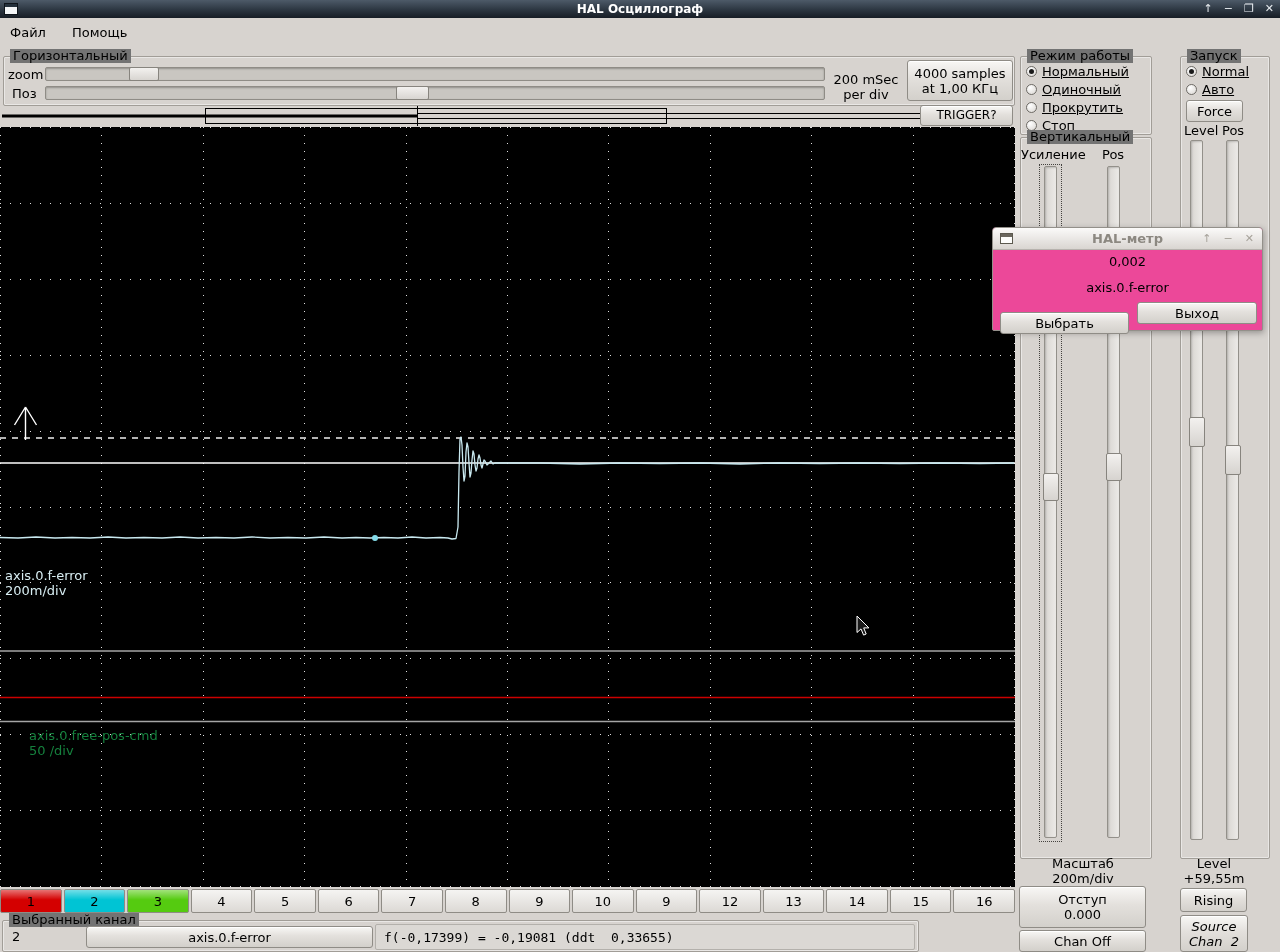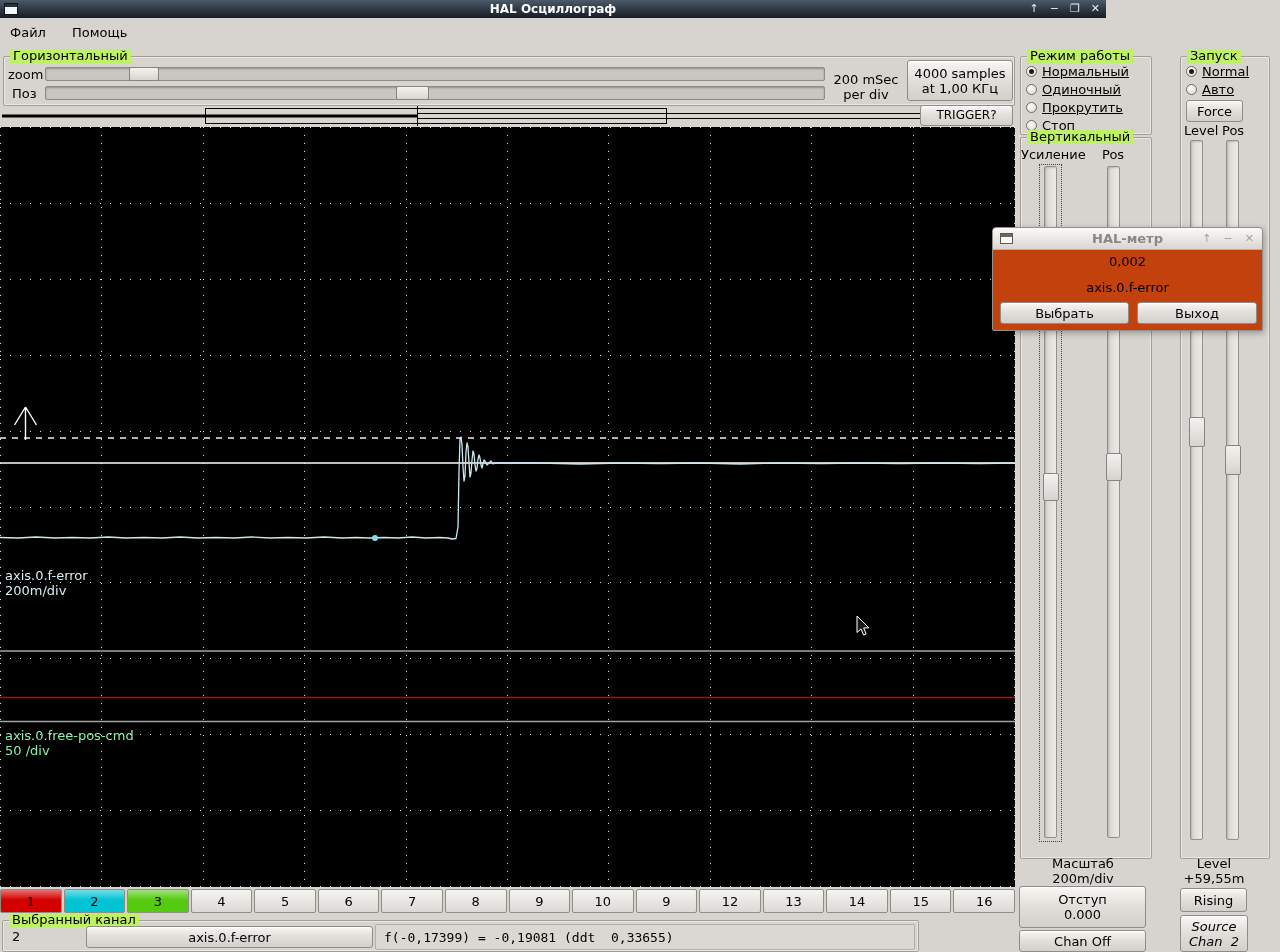--- a/index.html
+++ b/index.html
@@ -6,23 +6,23 @@
   body{
     width:1280px;height:952px;overflow:hidden;position:relative;
     background:#d7d3cf;
     font-family:"DejaVu Sans","Liberation Sans",sans-serif;
     font-size:13px;color:#000;
     -webkit-font-smoothing:antialiased;
   }
   .abs{position:absolute;}
   
   .titlebar{
-    position:absolute;left:0;top:0;width:1096px;height:18px;
+    position:absolute;left:0;top:0;width:1280px;height:18px;
     background:linear-gradient(180deg,#4d5a68 0%,#2c3641 55%,#171d25 100%);
-    color:#fff;display:flex;align-items:center;padding-left:10px;
+    color:#fff;display:flex;align-items:center;
   }
   .titlebar .title{
     position:absolute;left:0;right:0;text-align:center;
     font-weight:bold;font-size:12px;line-height:18px;
   }
   .win-icon{
     position:absolute;left:4px;top:3px;width:14px;height:12px;
     background:#f4f6f8;border:1px solid #0e141b;box-sizing:border-box;
   }
   .win-icon:before{content:"";position:absolute;left:0;top:0;right:0;height:3px;background:#24303c;}
@@ -36,21 +36,21 @@
     position:absolute;left:0;top:18px;width:1272px;height:28px;
     display:flex;align-items:center;gap:22px;padding-left:8px;box-sizing:border-box;
   }
   .menu-item{padding:2px 2px;}
   
   .groupbox{
     position:absolute;border:1px solid #a19d97;border-radius:2px;
     box-shadow:inset 0 0 0 1px rgba(255,255,255,.45);
   }
   .gb-label{
-    position:absolute;top:-8px;left:6px;background:#bef264;padding:0 3px;
+    position:absolute;top:-8px;left:6px;background:#737373;padding:0 3px;
     line-height:14px;white-space:nowrap;
   }
   
   .btn{
     position:absolute;box-sizing:border-box;
     border:1px solid #8f8c86;border-radius:3px;
     background:linear-gradient(180deg,#f8f7f5 0%,#e3e0dc 45%,#d3d0cb 100%);
     box-shadow:inset 0 1px 0 #fff;
     display:flex;align-items:center;justify-content:center;text-align:center;
     line-height:15px;
@@ -104,21 +104,21 @@
   
   .readout-frame{
     position:absolute;box-sizing:border-box;border:1px solid #b3b0ab;border-radius:2px;
     background:#dbd8d4;display:flex;align-items:center;
     font-family:"DejaVu Sans Mono","Liberation Mono",monospace;font-size:13px;
     padding-left:8px;white-space:pre;
   }
   
   .halmeter{
     position:absolute;left:992px;top:227px;width:271px;height:104px;
-    background:#c2410c;border:1px solid #93908a;border-radius:4px 4px 2px 2px;
+    background:#ec4899;border:1px solid #93908a;border-radius:4px 4px 2px 2px;
     box-shadow:1px 2px 6px rgba(0,0,0,.3);box-sizing:border-box;
   }
   .hm-titlebar{
     position:relative;height:21px;border-bottom:1px solid #b6b2ad;
     background:linear-gradient(180deg,#fbfaf9,#d9d5d1);
     border-radius:3px 3px 0 0;
   }
   .hm-title{
     position:absolute;left:0;right:0;text-align:center;line-height:21px;
     font-weight:bold;color:#8c8881;
@@ -220,21 +220,21 @@
       <polyline points="0,570.5 1015,570.5" fill="none" stroke="#cc0000" stroke-width="1.5" stroke-linejoin="round" stroke-linecap="butt"></polyline>
       <polyline points="0,594.5 1015,594.5" fill="none" stroke="#a4a4a4" stroke-width="1.5" stroke-linejoin="round" stroke-linecap="butt"></polyline>
       <polyline points="0,410.5 18,411 36,410 55,411 72,410.5 90,411 108,410 126,411 144,410.5 162,411 180,410 198,411 216,410.5 234,411 252,410 270,411 288,410.5 306,411 324,410 342,411 356,410.5 370,411 384,410.5 398,411 412,410 426,411 440,410.5 448,411 452,412 456,411.5 458,400 459,345 460,312 461,310 462,318 463,340 464,354 465,349 466,325 467,316 468,320 469,336 470,350 471,346 472,333 473,324 474,327 475,338 476,344 477,341 478,332 479,328 480,331 481,338 482,341 483,337 484,333 485,334 487,338 489,336 491,334 493,337 495,336 500,336 540,336 580,337 620,336 660,336.5 700,336 740,337 780,336 820,336.5 860,336 900,336.5 940,336 980,336.5 1014,336" fill="none" stroke="#c9e9f0" stroke-width="1.3" stroke-linejoin="round" stroke-linecap="butt"></polyline>
       <circle cx="375" cy="411" r="3" fill="#84dcea"></circle>
       <path d="M25.5,313 L25.5,281 M25.5,280 L14.5,298 M25.5,280 L36.5,298" stroke="#ffffff" stroke-width="1.4" fill="none"></path>
       <path d="M857,489 l0,16.5 l4,-3.6 l2.6,6.2 l2.6,-1.1 l-2.5,-6.1 l5.2,0 z" fill="#1a1a1a" stroke="#ffffff" stroke-width="1"></path>
     </svg>
   <div class="trace-label" style="top: 411px; color: rgb(216, 238, 243);">
     <div>axis.0.f-error</div><div>200m/div</div>
   </div>
-  <div class="trace-label" style="top: 571px; color: #86efac;">
+  <div class="trace-label" style="top: 571px; color: #15803d; margin-left: 24px;">
     <div>axis.0.free-pos-cmd</div><div>50 /div</div>
   </div>
 </div>
 
 <div class="chan-row" id="chan-row">
     <div class="chan-btn" style="background: linear-gradient(rgba(255, 255, 255, 0.45), rgba(255, 255, 255, 0) 45%), rgb(212, 0, 0);">1</div>
     <div class="chan-btn" style="background: linear-gradient(rgba(255, 255, 255, 0.45), rgba(255, 255, 255, 0) 45%), rgb(0, 196, 212);">2</div>
     <div class="chan-btn" style="background: linear-gradient(rgba(255, 255, 255, 0.45), rgba(255, 255, 255, 0) 45%), rgb(85, 203, 16);">3</div>
     <div class="chan-btn">4</div>
     <div class="chan-btn">5</div>
@@ -354,19 +354,19 @@
     <span class="hm-icon"></span>
     <span class="hm-title">HAL-метр</span>
     <span class="hm-controls">
       <span>↑</span>
       <span>−</span>
       <span>✕</span>
     </span>
   </div>
   <div class="hm-value">0,002</div>
   <div class="hm-signal">axis.0.f-error</div>
-  <div class="btn" style="left:7px;top:74px;width:129px;height:22px;">
+  <div class="btn" style="left:7px;top:84px;width:129px;height:22px;">
     <span>Выбрать</span>
   </div>
   <div class="btn" style="left:144px;top:74px;width:120px;height:22px;">
     <span>Выход</span>
   </div>
 </div>
 
 </body></html>

